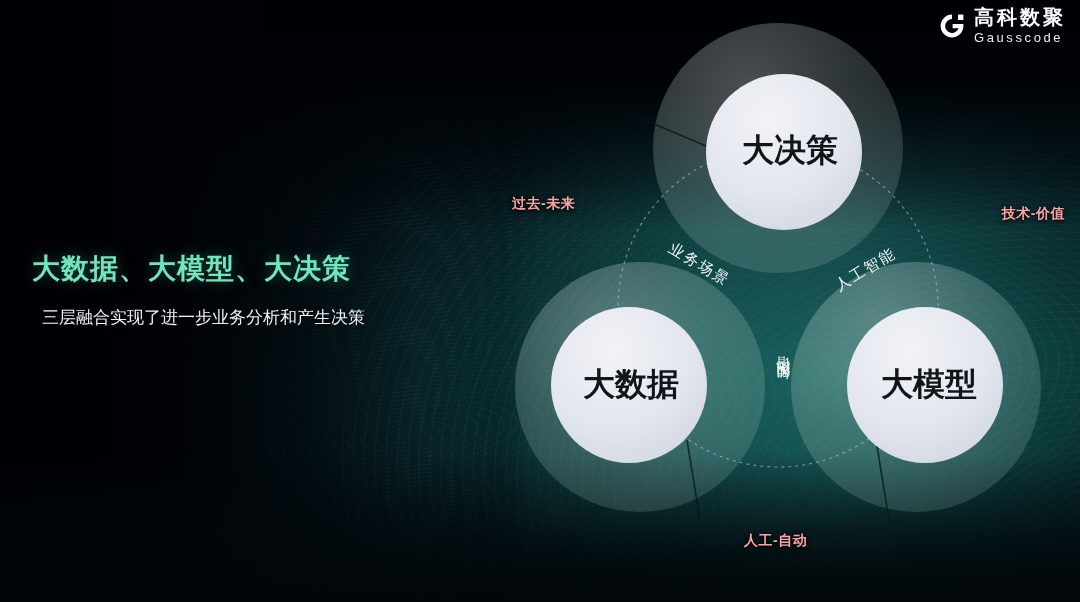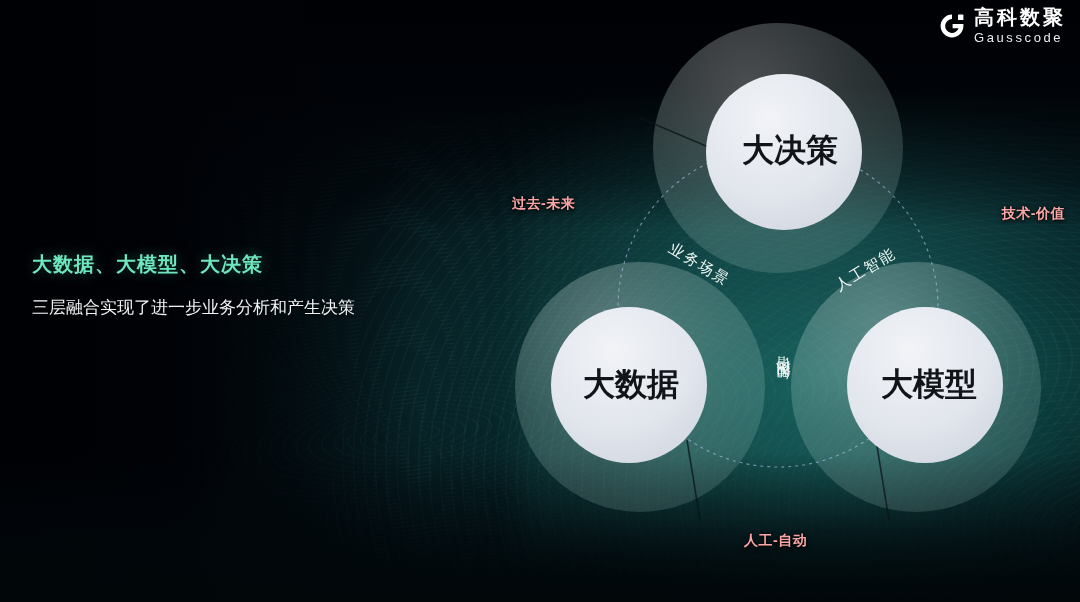--- a/index.html
+++ b/index.html
@@ -63,30 +63,30 @@
     background:radial-gradient(60% 60% at 50% 40%, rgba(24,104,100,0.35) 0%, rgba(0,0,0,0) 72%);
     filter:blur(10px);
   }
 
   
   .venn{position:absolute;left:0;top:0;width:1080px;height:602px;}
 
   
   .copy{position:absolute;left:32px;top:252px;width:440px;}
   .headline{
-    font-size:20px;font-weight:bold;letter-spacing:1px;
+    font-size:28px;font-weight:bold;letter-spacing:1px;
     color:#6fe6bd;
     line-height:1.2;
     margin:0 0 16px 0;
     text-shadow:0 0 14px rgba(80,220,175,.35);
     white-space:nowrap;
   }
   .subline{
     font-size:17px;color:#f0f4f6;font-weight:500;
-    line-height:1.9;margin:0;
+    line-height:1.9;margin:10px;
     text-shadow:0 1px 3px rgba(0,0,0,.85);
   }
 
   
   .axis-label{
     position:absolute;
     color:#fca5a5;font-size:14px;font-weight:bold;letter-spacing:.5px;
     text-shadow:0 2px 5px rgba(0,0,0,.9), 0 0 2px rgba(0,0,0,.9);
     white-space:nowrap;
   }

